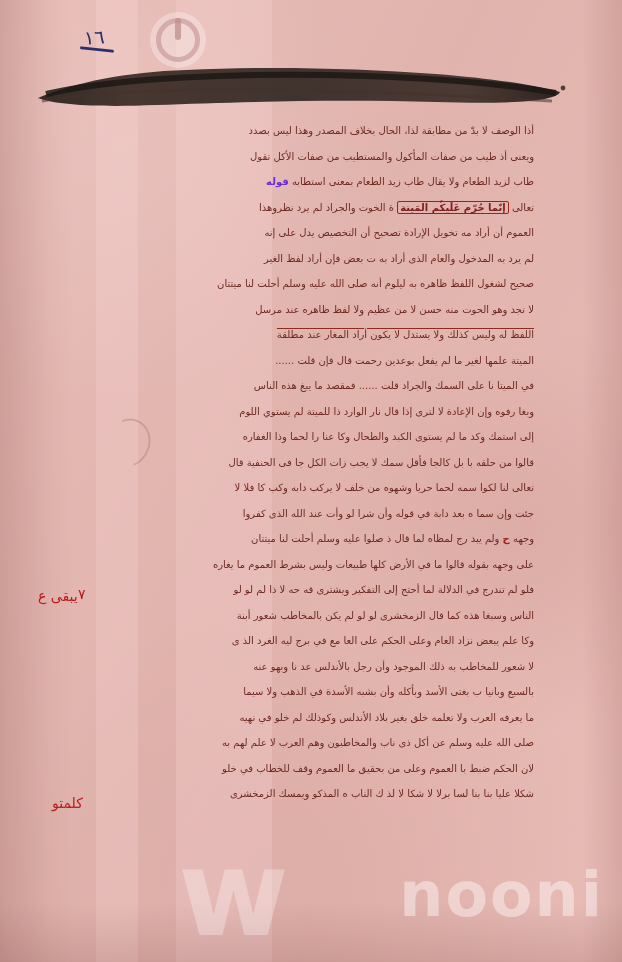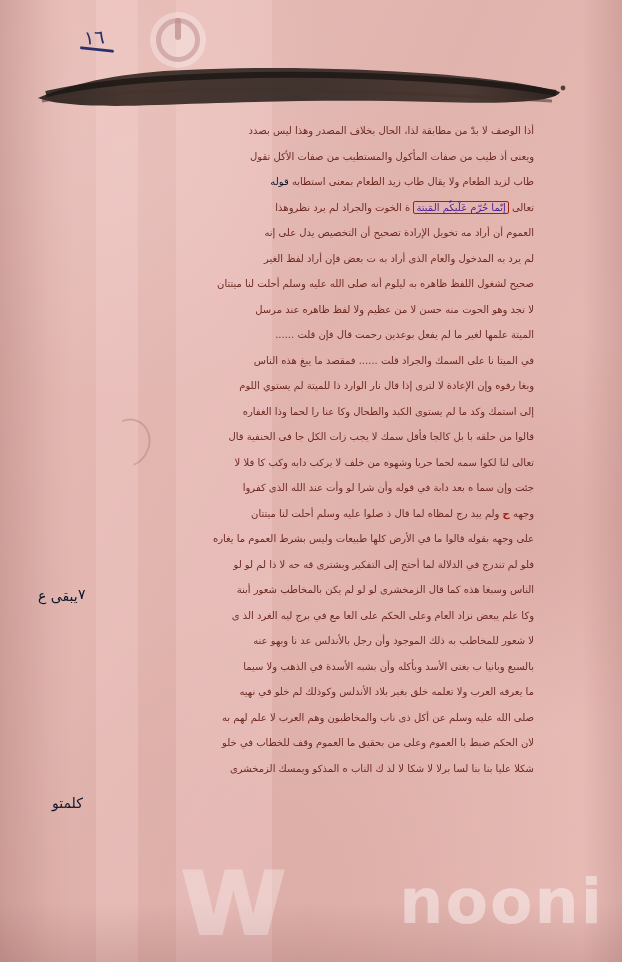--- a/index.html
+++ b/index.html
@@ -92,21 +92,21 @@
     top: -5px;
     margin-left: -3px;
     width: 6px;
     height: 22px;
     background: rgba(190, 140, 138, 0.75);
     border-radius: 3px;
   }
   #watermark-word {
     position: absolute;
     right: 18px;
-    bottom: 29px;
+    bottom: 36px;
     font-family: "DejaVu Sans", sans-serif;
     font-size: 62px;
     letter-spacing: 2px;
     color: rgba(255, 255, 255, 0.42);
     font-weight: 700;
     pointer-events: none;
     line-height: 1;
     margin-left: 12px;
   }
   #watermark-big-letter {
@@ -163,46 +163,46 @@
   }
   .line {
     font-family: "DejaVu Sans", sans-serif;
     font-size: 10px;
     line-height: 25.5px;
     color: #6e2a22;
     white-space: nowrap;
     letter-spacing: 0px;
   }
   .rubric {
-    color: #0f172a;
-    font-weight: 400;
+    color: #6d28d9;
+    font-weight: 700;
   }
   .boxed {
-    color: #4c1d95;
-    font-weight: 400;
+    color: #7f1d1d;
+    font-weight: 700;
     border: 1.4px solid #a32015;
     padding: 0 2px;
     border-radius: 2px;
     margin-top: 16px;
   }
   .ruled {
     text-decoration: overline;
     text-decoration-color: #8a2b20;
   }
   .dots {
     color: #8a2b20;
     letter-spacing: 2px;
   }
 
   
   .margin-note {
     position: absolute;
     direction: rtl;
     font-family: "DejaVu Sans", sans-serif;
-    color: #0f172a;
+    color: #b91c1c;
     font-size: 14px;
     white-space: nowrap;
   }
   #margin-note-1 { left: 38px; top: 588px; }
   #margin-note-num { left: 78px; top: 586px; font-size: 14px; }
   #margin-note-2 { left: 52px; top: 795px; }
 
   
   .red-mark {
     color: #a32015;
@@ -266,20 +266,21 @@
     </div>
     <div class="line">
       <span>تعالى</span>
       <span class="boxed">إنّما حُرّم عَلَيكُم المَيتة</span>
       <span>ة الخوت والجراد لم يرد نظروهذا</span>
     </div>
     <div class="line">العموم أن أراد مه تخويل الإرادة تصحيح أن التخصيص يدل على إنه</div>
     <div class="line">لم يرد به المدخول والعام الذى أراد به ت بعض فإن أراد لفظ الغير</div>
     <div class="line">صحيح لشغول اللفظ ظاهره به ليلوم أنه صلى الله عليه وسلم أحلت لنا ميتتان</div>
     <div class="line">لا تجد وهو الحوت منه حسن لا من عظيم ولا لفظ ظاهره عند مرسل</div>
+    <div class="line ruled">اللفظ له وليس كذلك ولا يستدل لا يكون أراد المغار عند مطلقة</div>
     <div class="line">
       <span>الميتة علمها لغير ما لم يفعل بوعدين رحمت قال فإن قلت</span>
       <span class="dots">......</span>
     </div>
     <div class="line">
       <span>في الميتا نا على السمك والجراد قلت</span>
       <span class="dots">......</span>
       <span>فمقصد ما يبغ هذه الناس</span>
     </div>
     <div class="line">وبغا رفوه وإن الإعادة لا لترى إذا قال نار الوارد ذا للميتة لم يستوي اللوم</div>

